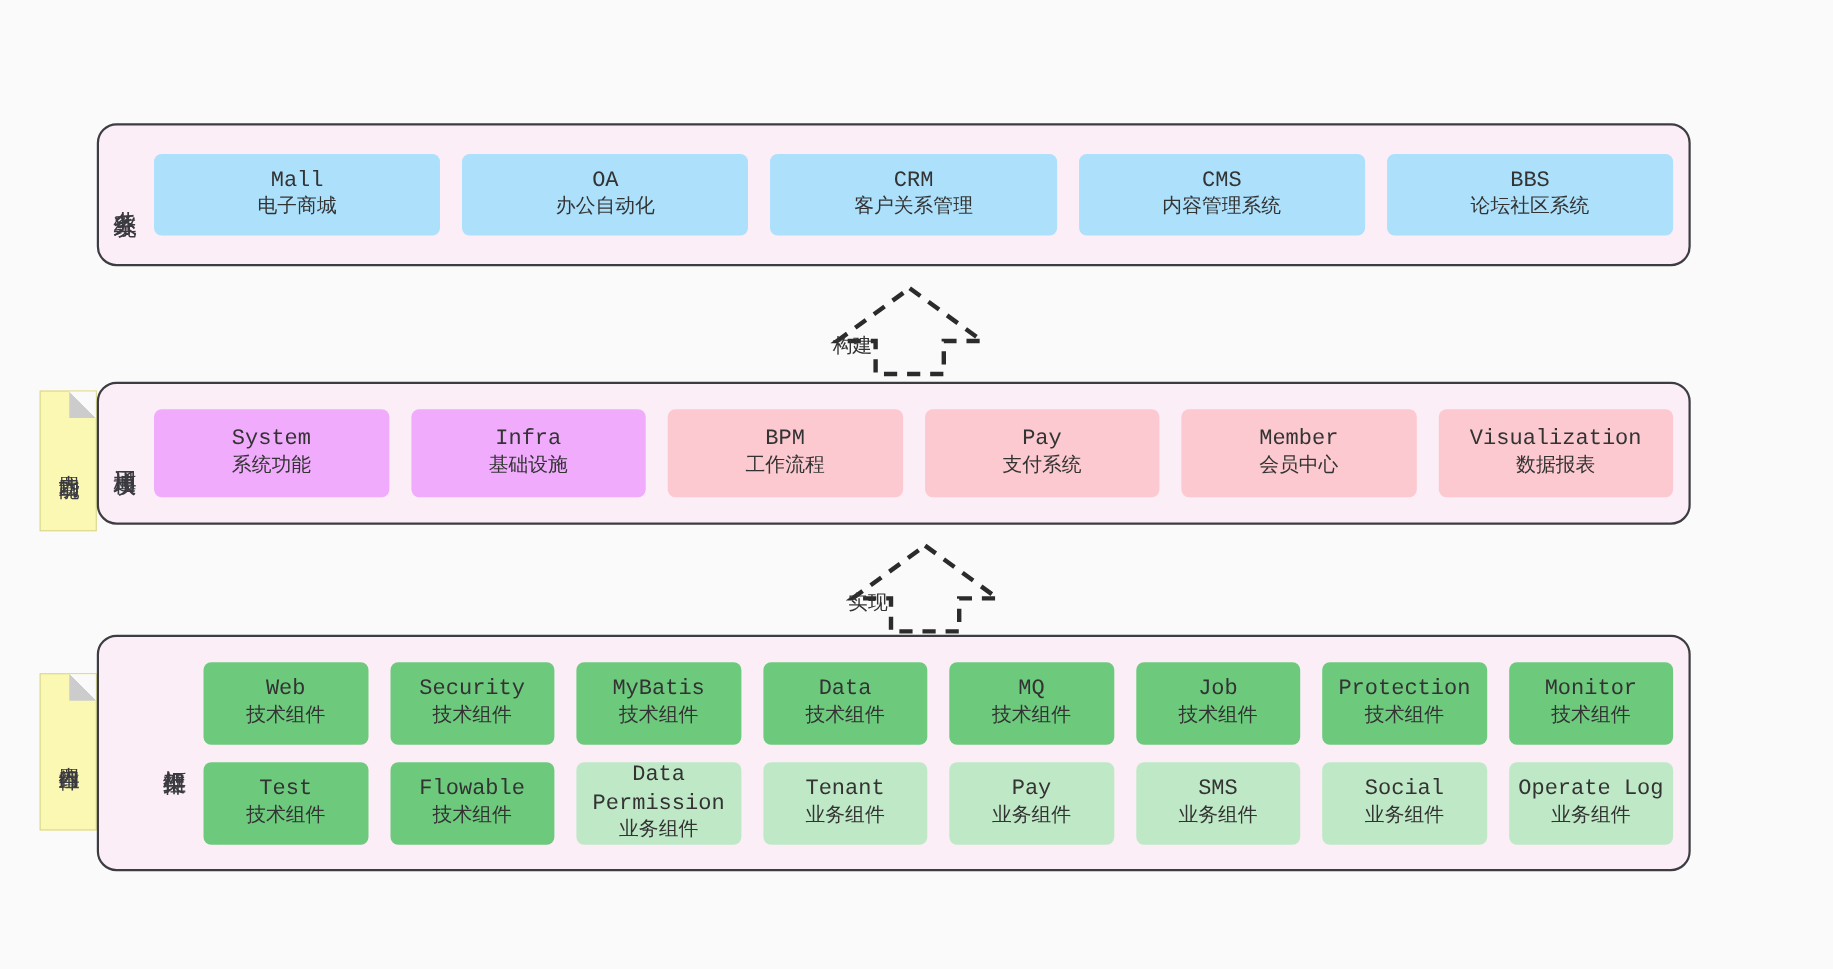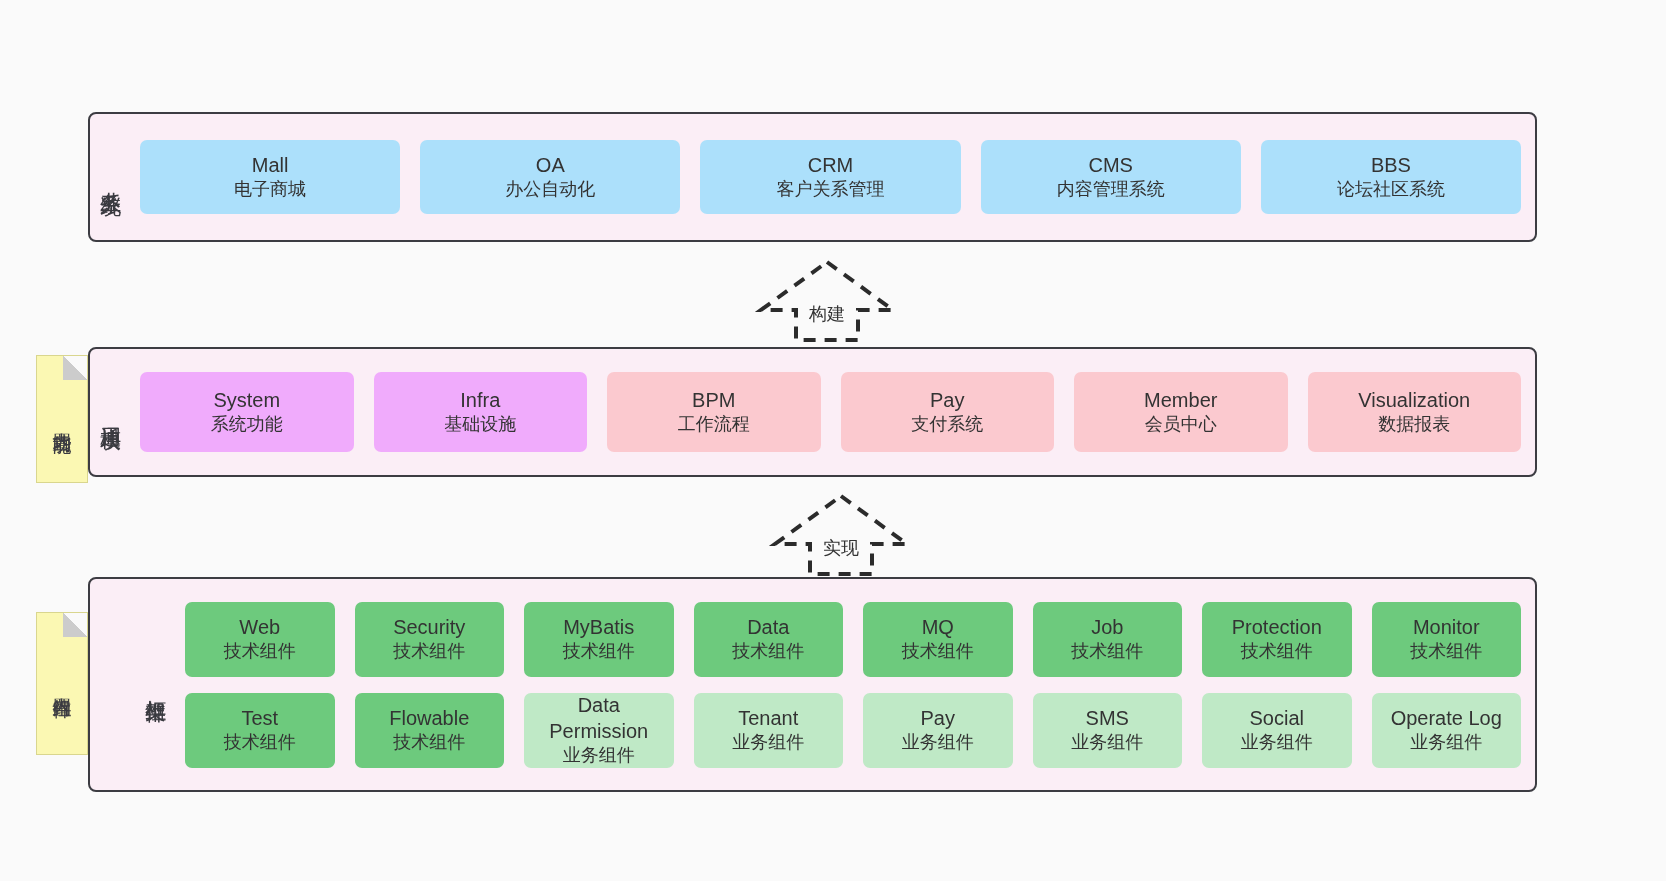--- a/index.html
+++ b/index.html
@@ -20,23 +20,24 @@
     position: absolute;
     inset: 0;
   }
 
   
   .layer {
     position: absolute;
     box-sizing: border-box;
     background: #fbeef6;
     border: 2px solid #3c3c42;
-    border-radius: 8px;
+    border-radius: 18px;
     display: flex;
     align-items: stretch;
+    font-family: Liberation Mono, monospace;
   }
   .layer-title {
     flex: 0 0 auto;
     width: 42px;
     display: flex;
     align-items: center;
     justify-content: center;
     font-size: 21px;
     line-height: 1.12;
     letter-spacing: 1px;
@@ -120,21 +121,20 @@
 
   
   .arrow {
     position: absolute;
   }
   .arrow svg { display: block; overflow: visible; }
   .arrow-label {
     position: absolute;
     left: 0; right: 0;
     top: 44px;
-    text-align: center;
     font-size: 18px;
     color: #333333;
     background: transparent;
   }
   #arrow-build  { left: 757px; top: 258px; width: 140px; height: 86px; }
   #arrow-impl   { left: 771px; top: 492px; width: 140px; height: 86px; }
 </style>
 </head>
 <body>
 

